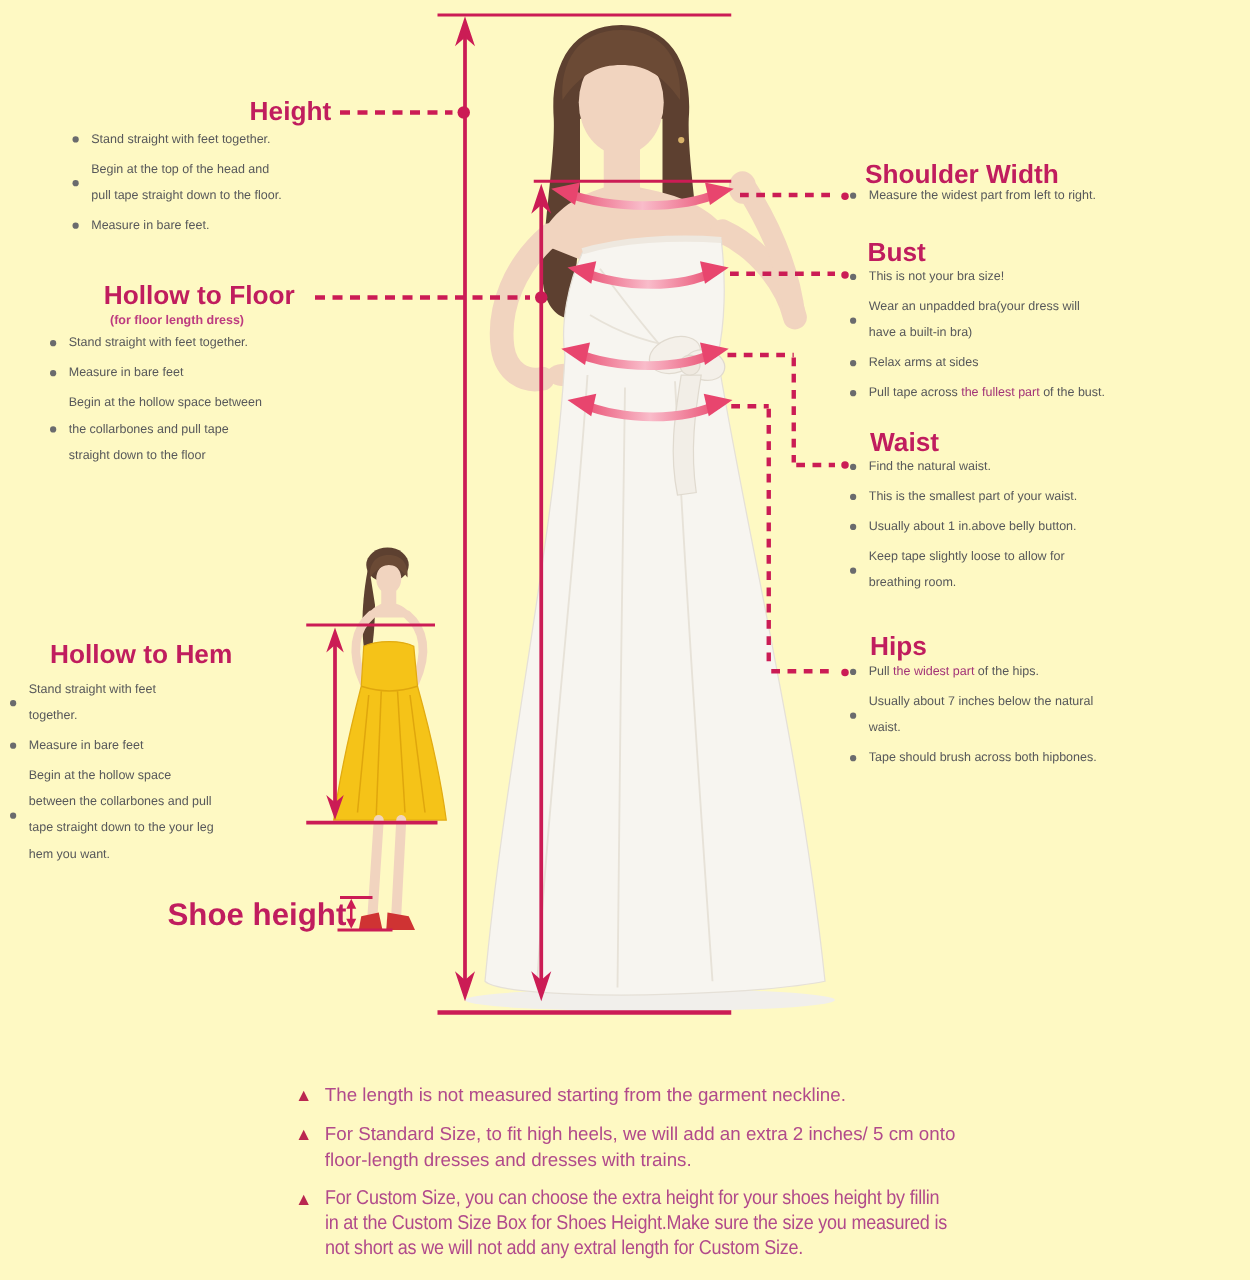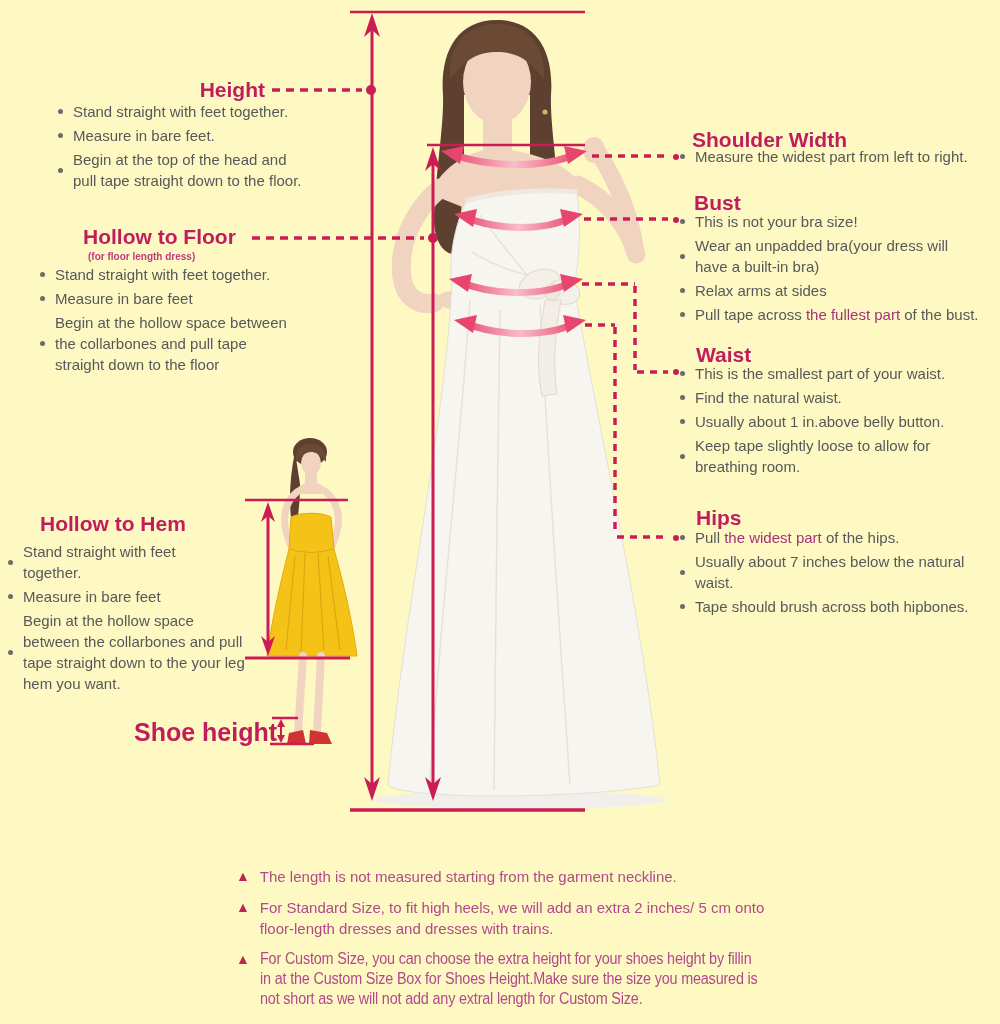--- a/index.html
+++ b/index.html
@@ -6,21 +6,21 @@
   .canvas{
     position:relative;width:1000px;height:1024px;background:#fef9c3;overflow:hidden;
     font-family:"Liberation Sans","DejaVu Sans",sans-serif;
   }
   .abs{position:absolute;}
   .title{font-weight:bold;font-size:21px;color:#c01d5e;line-height:23px;white-space:nowrap;}
   .subtitle{font-weight:bold;font-size:10px;color:#bd3b80;line-height:17px;white-space:nowrap;}
   .blist{position:absolute;}
   .b{display:flex;align-items:center;gap:10px;margin-bottom:3px;}
   .dot{width:5px;height:5px;border-radius:50%;background:#6a6b6d;flex:0 0 auto;}
-  .bt{white-space:pre-line;font-size:15px;line-height:21px;color:#57585a;}
+  .bt{white-space:pre-line;font-size:10px;line-height:21px;color:#57585a;}
   .hl{color:#a23377;}
   .notes{position:absolute;}
   .note{display:flex;align-items:flex-start;gap:10px;margin-bottom:10px;}
   .tri{color:#ba2750;font-size:14px;line-height:21px;flex:0 0 auto;}
   .nt{white-space:pre-line;font-size:15px;line-height:21px;color:#b14a8b;}
   .condensed{font-size:16px;line-height:20px;letter-spacing:-0.2px;
              transform:scaleX(0.9);transform-origin:left top;width:620px;}
   svg{position:absolute;left:0;top:0;}
 </style>
 </head>
@@ -179,26 +179,26 @@
   </svg>
 
   <div class="abs title" style="left:130px;top:78px;width:135px;text-align:right">Height</div>
   <div class="blist" style="left:58px;top:101px;width:310px">
     <div class="b">
         <span class="dot"></span>
         <span class="bt">Stand straight with feet together.</span>
       </div>
     <div class="b">
         <span class="dot"></span>
-        <span class="bt">Measure in bare feet.</span>
-      </div>
-    <div class="b">
-        <span class="dot"></span>
         <span class="bt">Begin at the top of the head and
 pull tape straight down to the floor.</span>
+      </div>
+    <div class="b">
+        <span class="dot"></span>
+        <span class="bt">Measure in bare feet.</span>
       </div>
   </div>
 
   <div class="abs title" style="left:83px;top:225px">Hollow to Floor</div>
   <div class="abs subtitle" style="left:88px;top:248px">(for floor length dress)</div>
   <div class="blist" style="left:40px;top:264px;width:330px">
     <div class="b">
         <span class="dot"></span>
         <span class="bt">Stand straight with feet together.</span>
       </div>
@@ -262,25 +262,25 @@
     <div class="b">
         <span class="dot"></span>
         <span class="bt"><span>Pull tape across </span><span class="hl">the fullest part</span><span> of the bust.</span></span>
       </div>
   </div>
 
   <div class="abs title" style="left:696px;top:343px">Waist</div>
   <div class="blist" style="left:680px;top:363px;width:320px">
     <div class="b">
         <span class="dot"></span>
+        <span class="bt">Find the natural waist.</span>
+      </div>
+    <div class="b">
+        <span class="dot"></span>
         <span class="bt">This is the smallest part of your waist.</span>
-      </div>
-    <div class="b">
-        <span class="dot"></span>
-        <span class="bt">Find the natural waist.</span>
       </div>
     <div class="b">
         <span class="dot"></span>
         <span class="bt">Usually about 1 in.above belly button.</span>
       </div>
     <div class="b">
         <span class="dot"></span>
         <span class="bt">Keep tape slightly loose to allow for
 breathing room.</span>
       </div>

